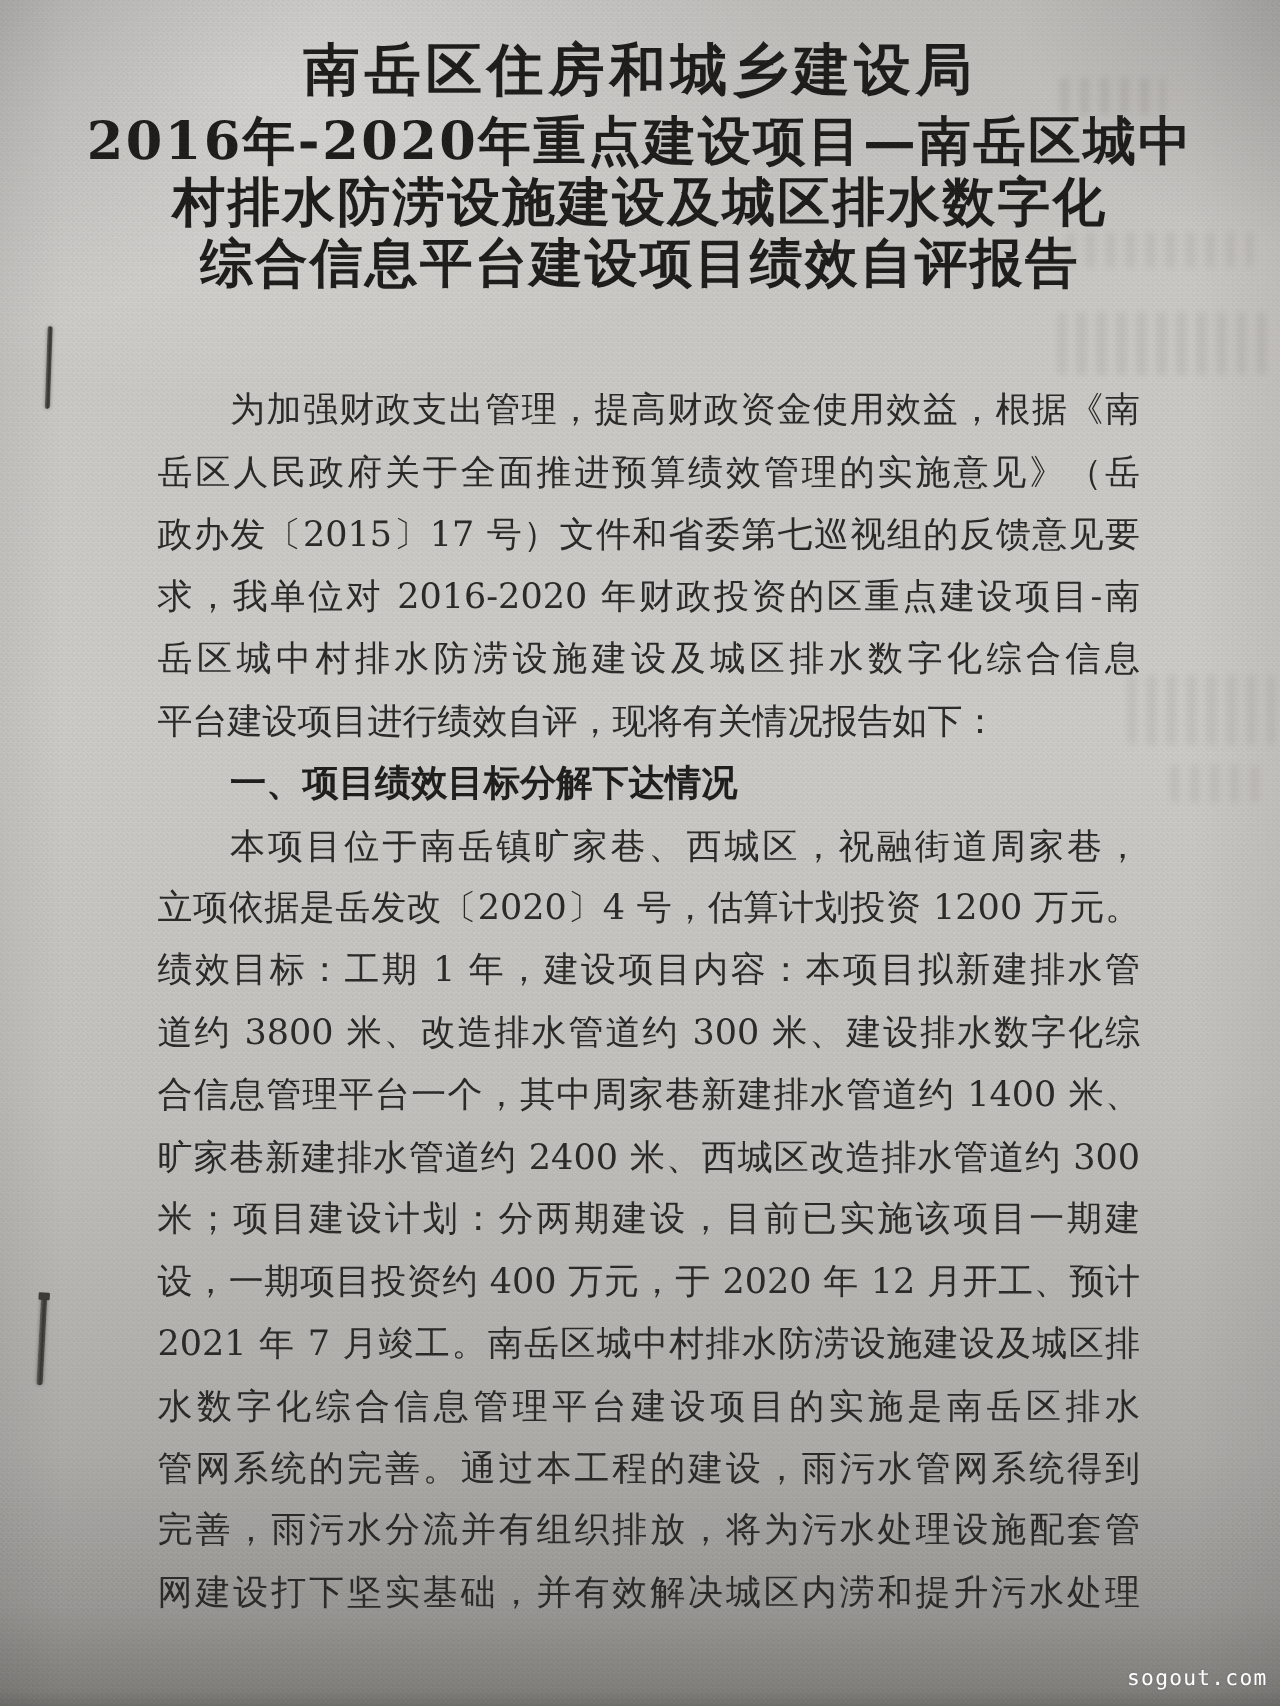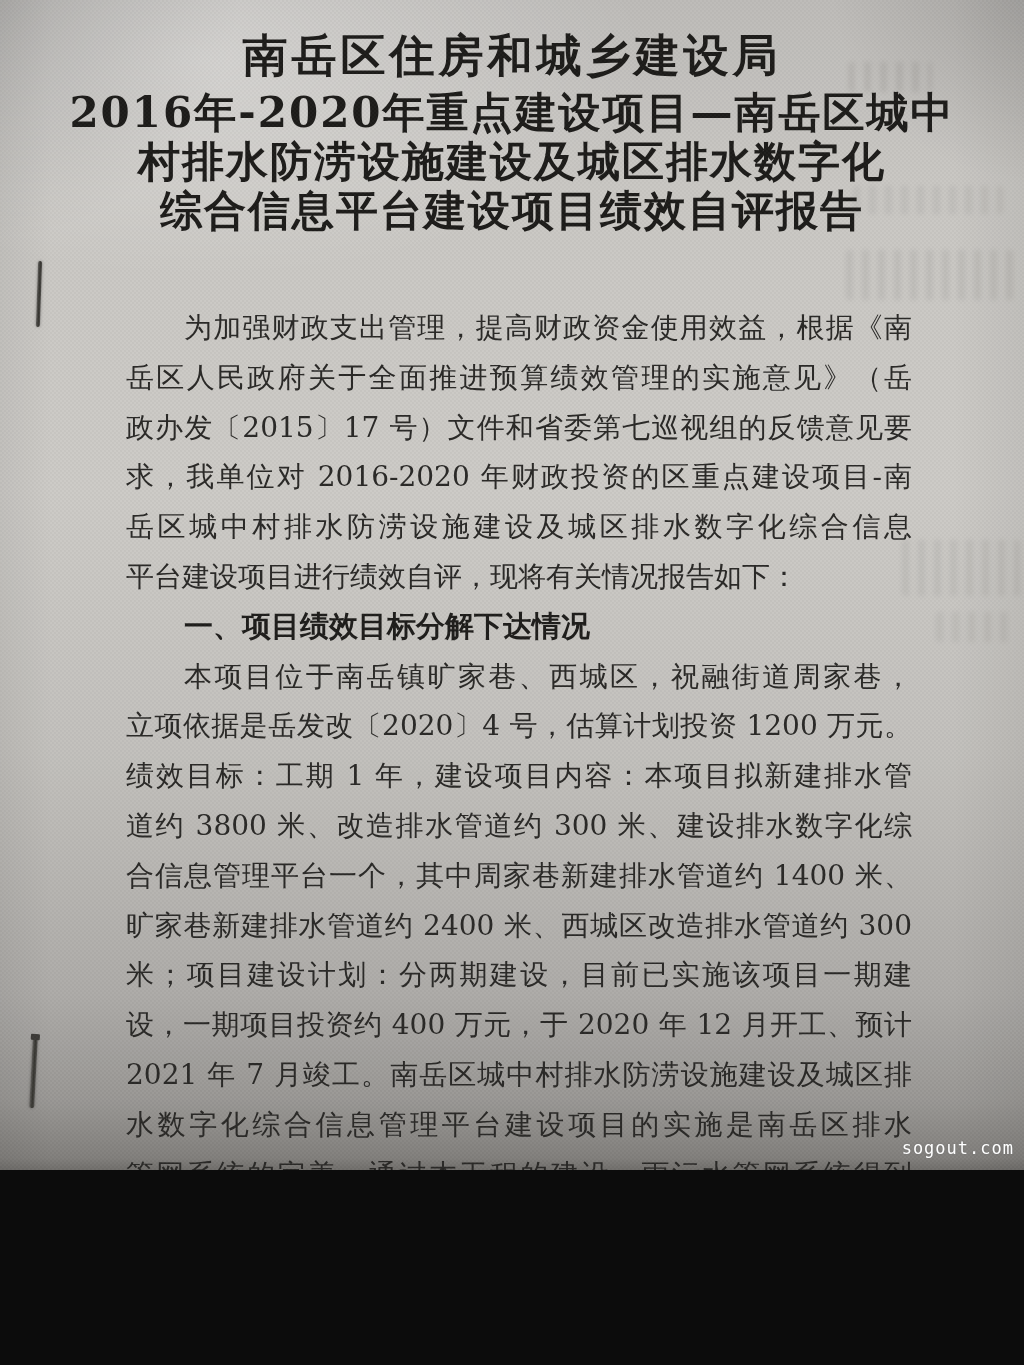--- a/index.html
+++ b/index.html
@@ -3,21 +3,21 @@
 <meta charset="utf-8">
 <style>
   html,body{margin:0;padding:0;}
   body{
     width:1024px;height:1365px;
     background:#0c0c0c;
     font-family:"DejaVu Serif","Liberation Serif",serif;
     overflow:hidden;
   }
   #paper{
-    position:relative;width:1024px;height:1170px;overflow:hidden;
+    position:relative;width:1024px;height:1365px;overflow:hidden;
     background:
       radial-gradient(ellipse 60% 26% at 20% 5%, rgba(255,255,255,.30), rgba(255,255,255,0) 72%),
       radial-gradient(circle at -1% -1%, rgba(0,0,0,.16), rgba(0,0,0,0) 16%),
       radial-gradient(circle at 101% -2%, rgba(0,0,0,.13), rgba(0,0,0,0) 13%),
       linear-gradient(90deg, rgba(0,0,0,.05) 0%, rgba(0,0,0,0) 5%, rgba(0,0,0,0) 93%, rgba(0,0,0,.05) 100%),
       linear-gradient(180deg,#bdbbb8 0%,#c9c7c3 16%,#cccac6 42%,#c2c0bc 64%,#adaba8 85%,#999794 94%,#817f7c 99%,#706e6b 100%);
   }
   
   #grain{
     position:absolute;inset:0;pointer-events:none;

